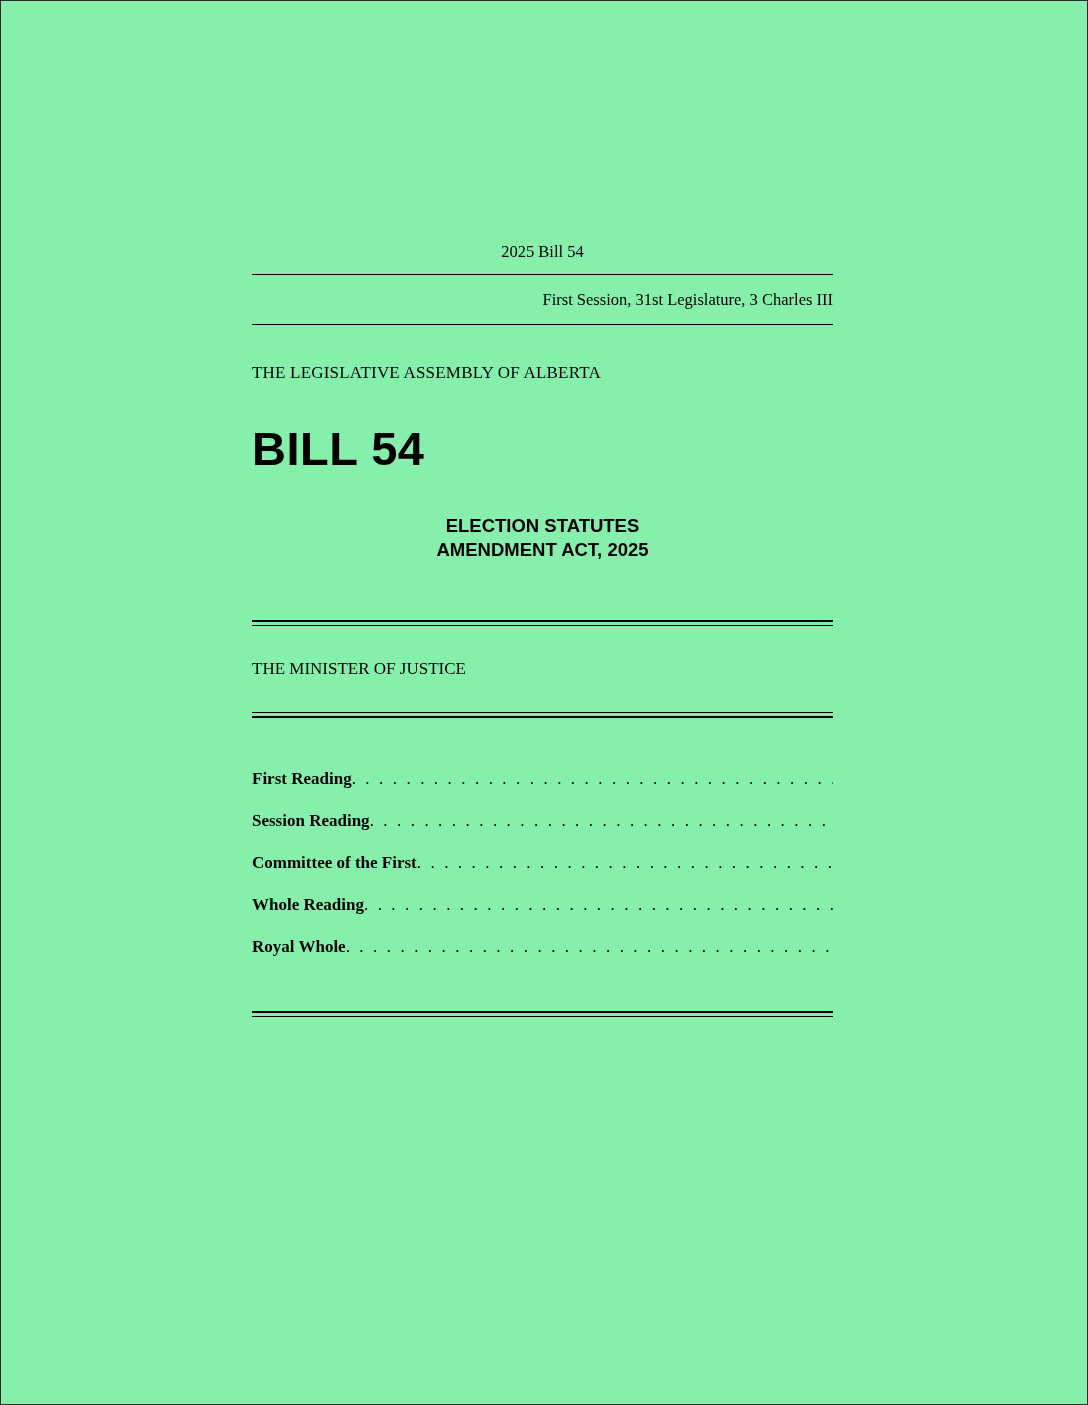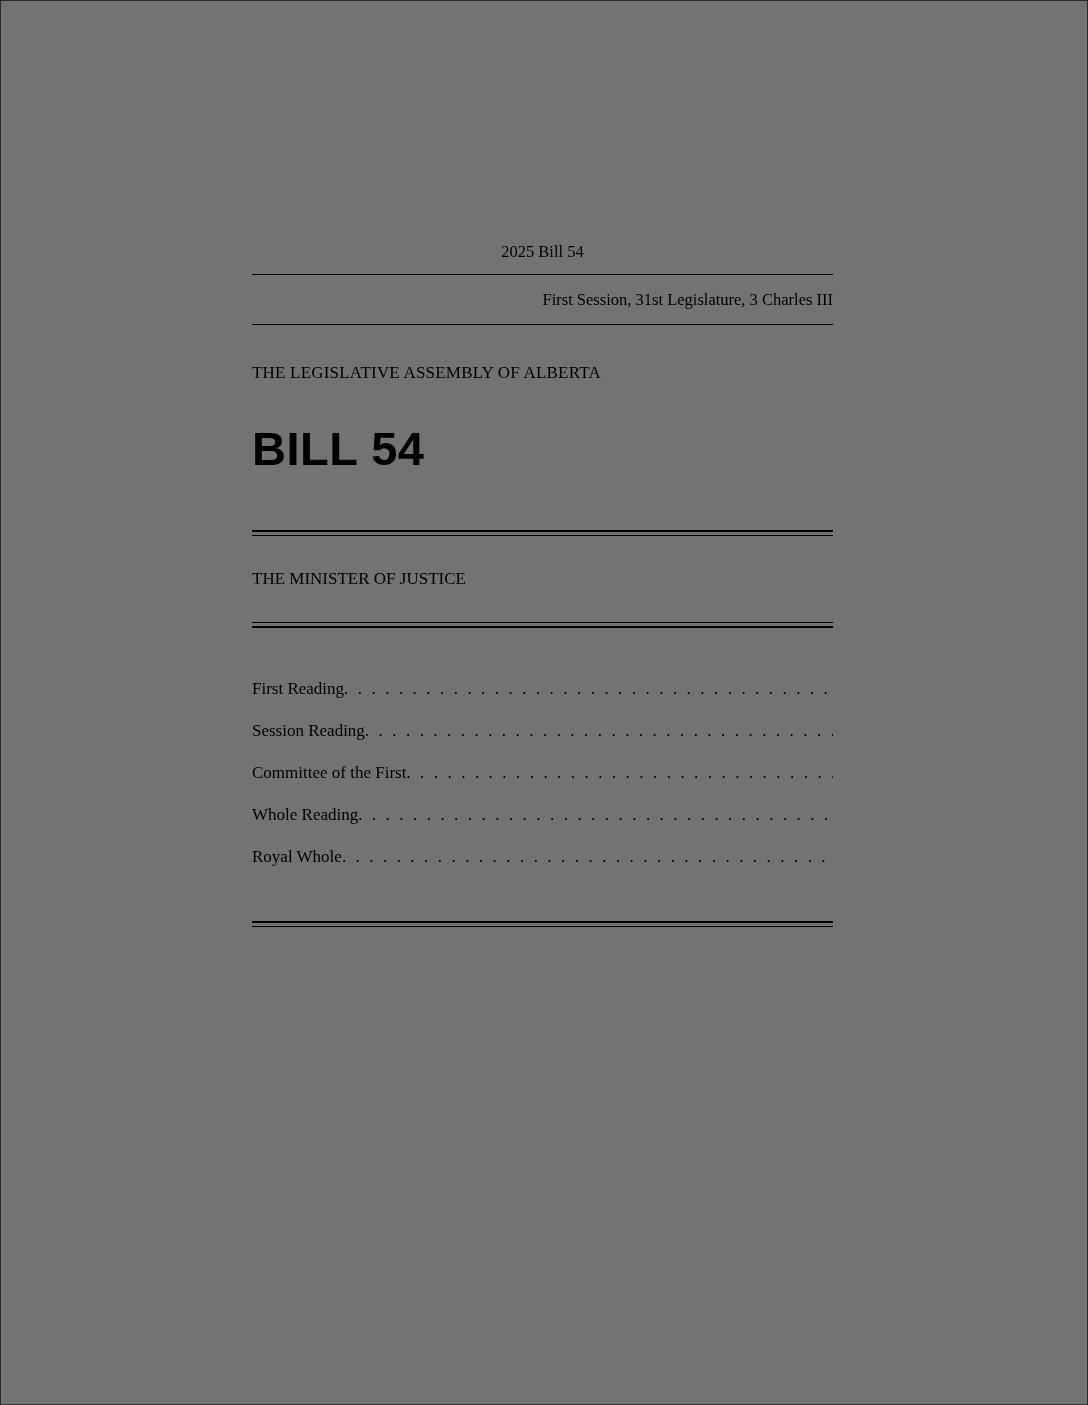--- a/index.html
+++ b/index.html
@@ -9,21 +9,21 @@
   }
   body {
     width: 1088px;
     height: 1405px;
     font-family: "Liberation Serif", serif;
   }
   .page {
     position: relative;
     width: 1088px;
     height: 1405px;
-    background: #737373;
+    background: #86efac;
     box-sizing: border-box;
     overflow: hidden;
   }
   .page-border {
     position: absolute;
     left: 0; top: 0; right: 0; bottom: 0;
     border: 1px solid #2b2b2b;
     pointer-events: none;
   }
   .content {
@@ -117,20 +117,21 @@
   .reading-row {
     font-family: "Liberation Serif", serif;
     font-size: 17px;
     color: #000;
     white-space: nowrap;
     overflow: hidden;
     padding: 11px 0 11px 0;
   }
   .reading-label {
     display: inline;
+    font-weight: bold;
   }
   .reading-dots {
     display: inline;
     letter-spacing: 2.6px;
   }
 
   .bottom-rule {
     padding-top: 43px;
   }
   .bottom-rule .l1 {
@@ -154,20 +155,24 @@
     <div class="rule-thin"></div>
 
     <div class="session">First Session, 31st Legislature, 3 Charles III</div>
 
     <div class="rule-thin"></div>
 
     <div class="assembly">THE LEGISLATIVE ASSEMBLY OF ALBERTA</div>
 
     <div class="bill-title">BILL 54</div>
 
+    <div class="act-name">
+      <div>ELECTION STATUTES</div>
+      <div>AMENDMENT ACT, 2025</div>
+    </div>
 
     <div class="double-rule">
       <div class="l1"></div>
       <div class="l2"></div>
     </div>
 
     <div class="minister">THE MINISTER OF JUSTICE</div>
 
     <div class="double-rule2">
       <div class="l1"></div>

